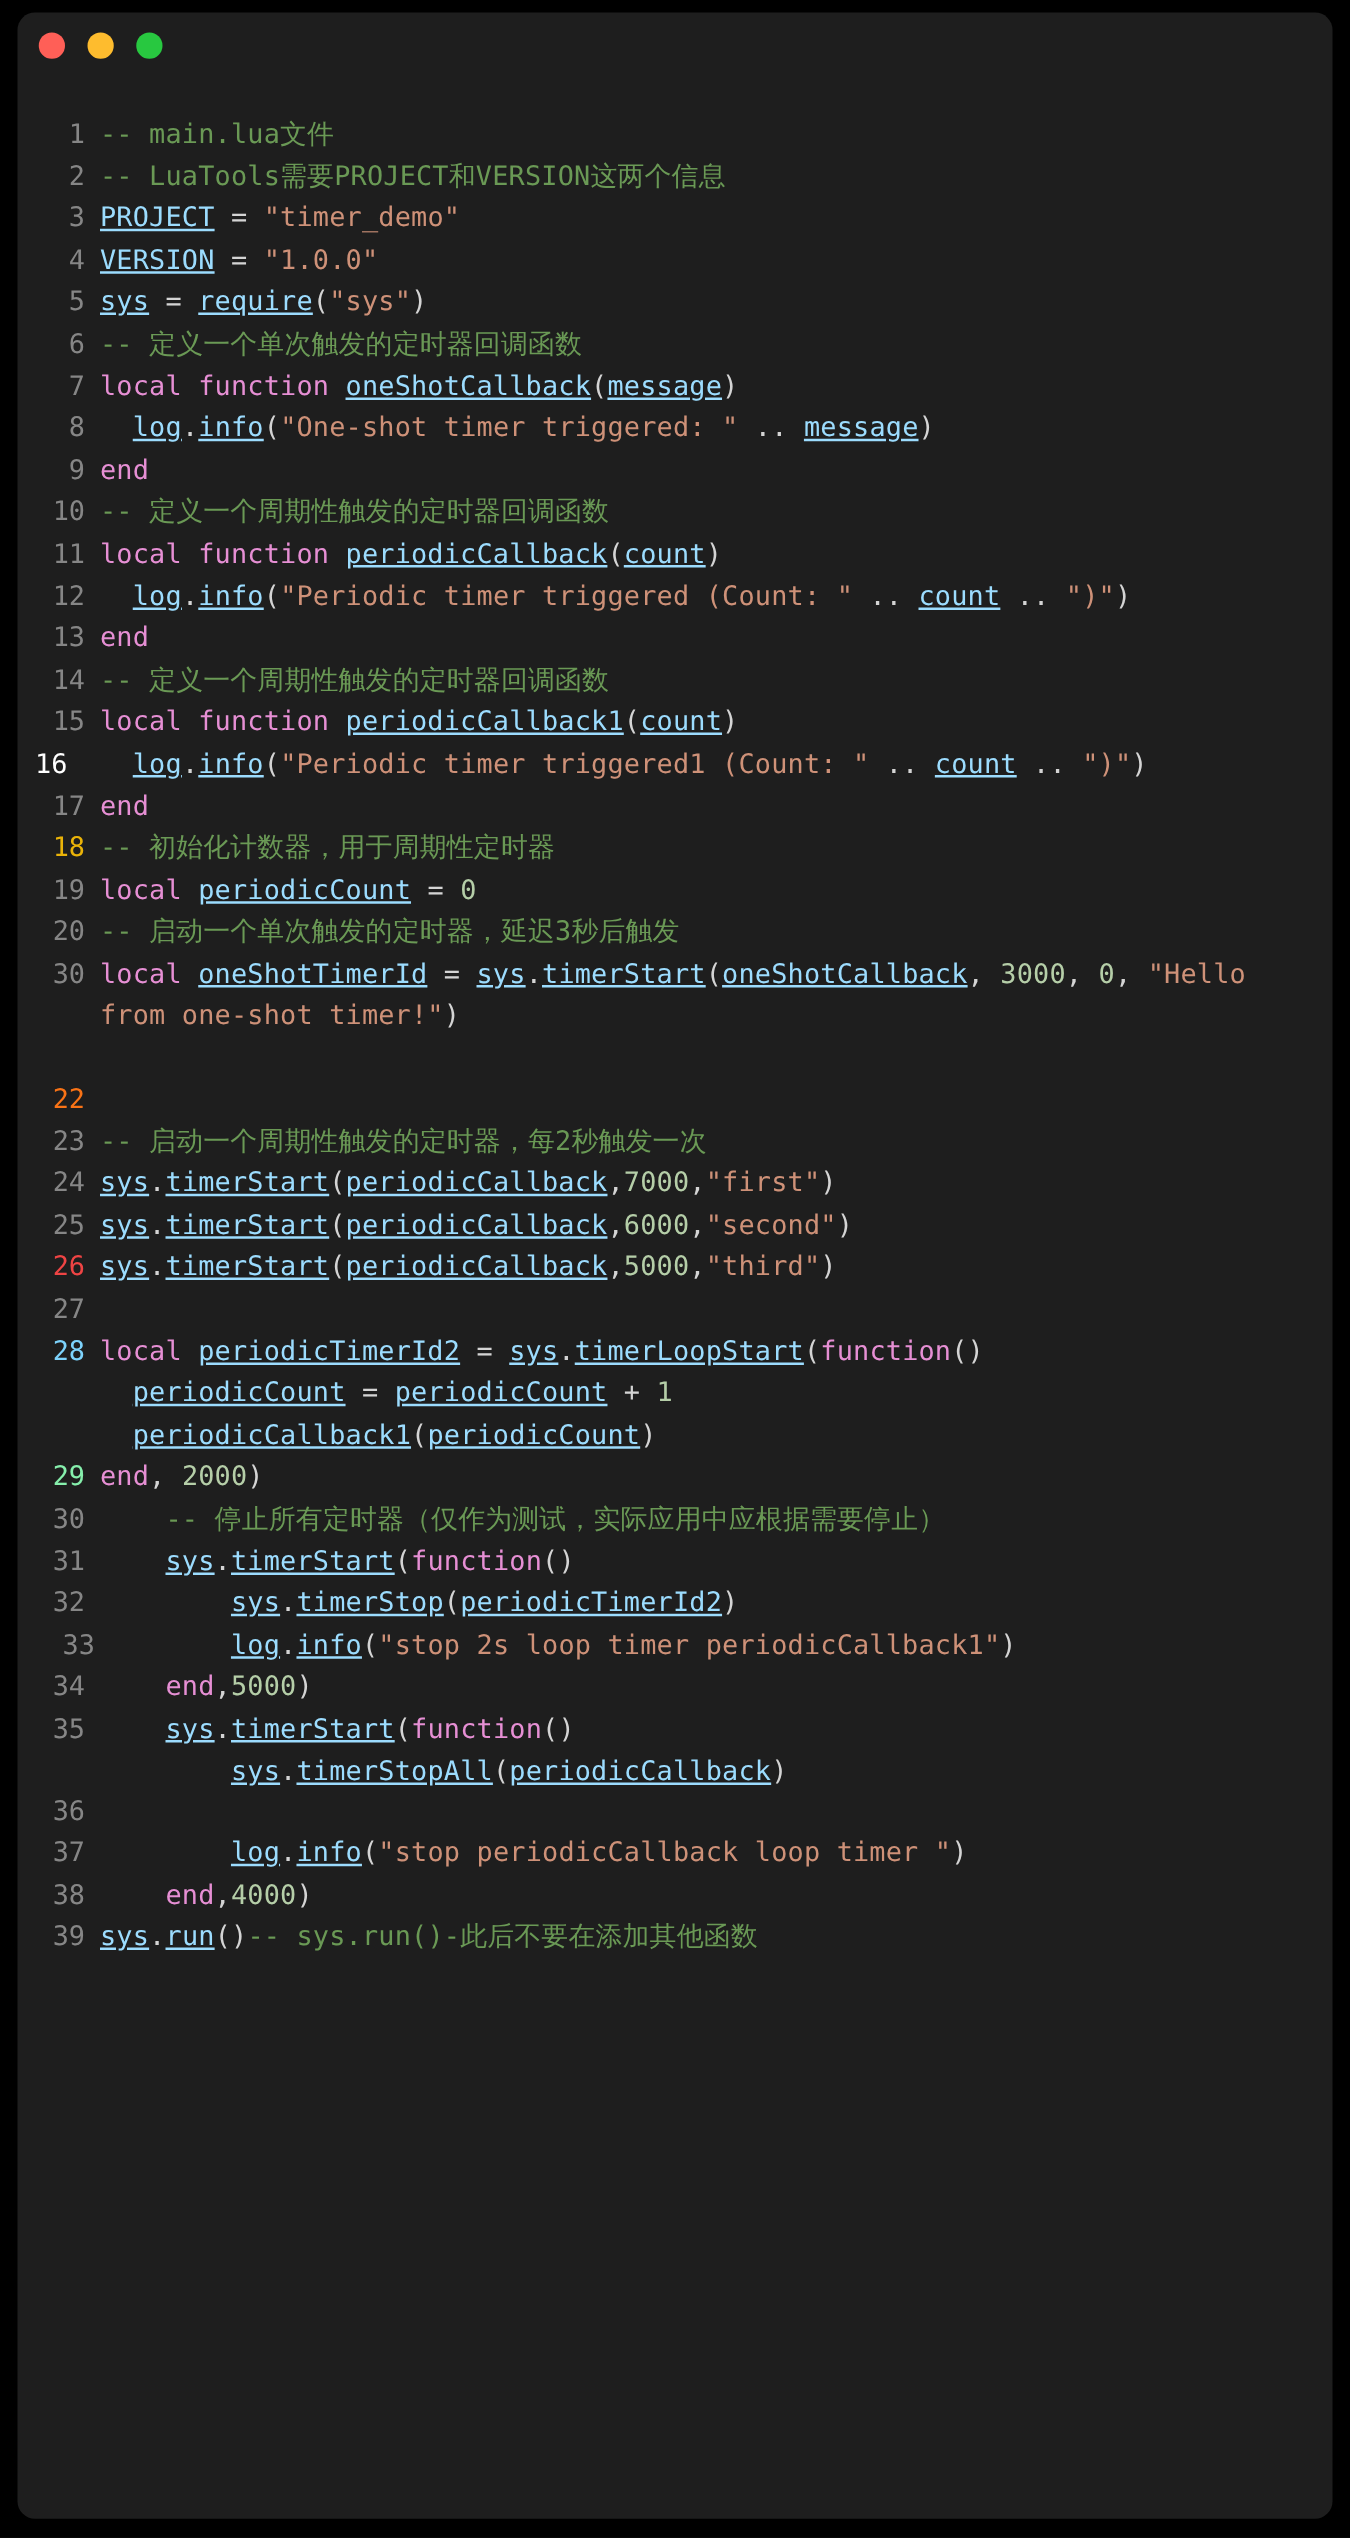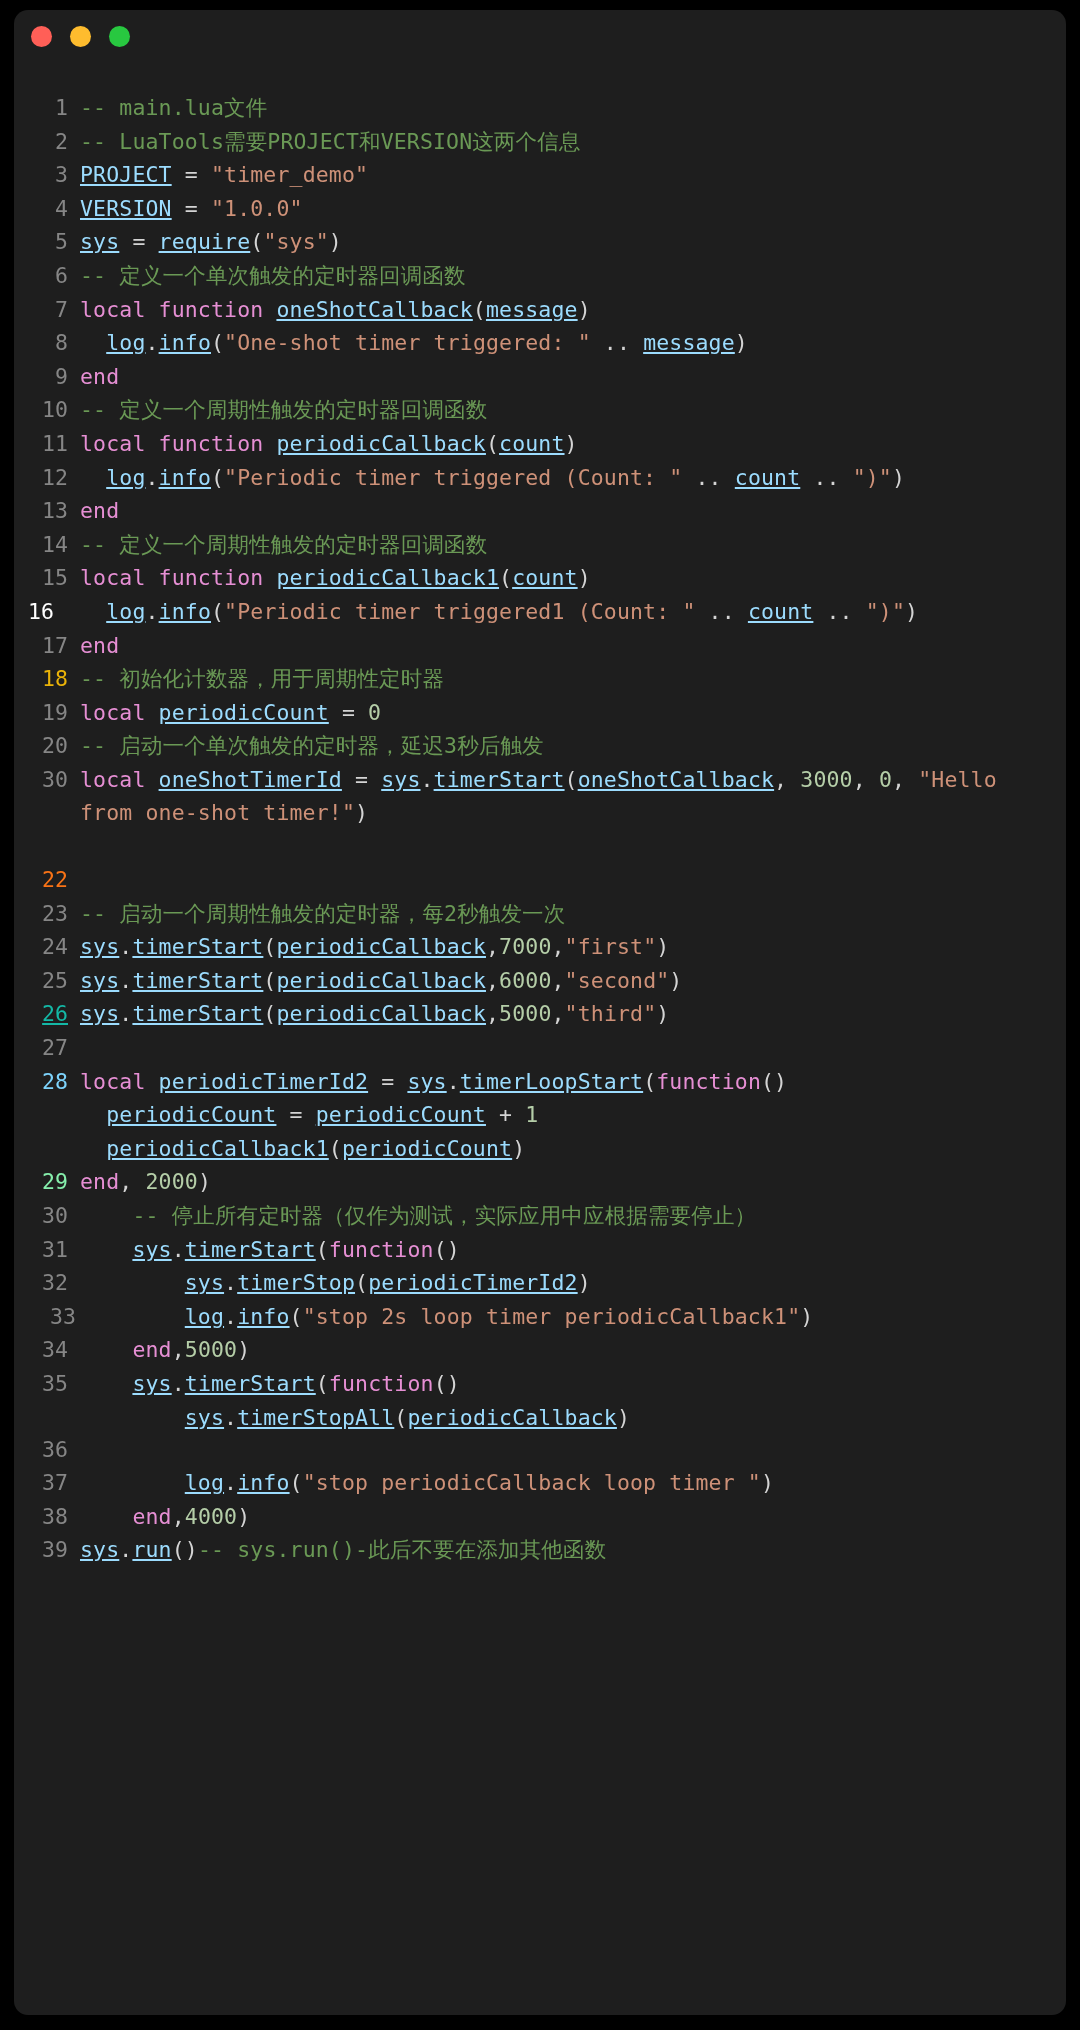--- a/index.html
+++ b/index.html
@@ -190,21 +190,21 @@
       </div>
       <div class="code-line">
         <div class="gutter" style="color: rgb(134, 134, 134);">24</div>
         <div class="code-content"><span class="tok-ident">sys</span><span class="tok-plain">.</span><span class="tok-ident">timerStart</span><span class="tok-plain">(</span><span class="tok-ident">periodicCallback</span><span class="tok-plain">,</span><span class="tok-number">7000</span><span class="tok-plain">,</span><span class="tok-string">"first"</span><span class="tok-plain">)</span></div>
       </div>
       <div class="code-line">
         <div class="gutter" style="color: rgb(134, 134, 134);">25</div>
         <div class="code-content"><span class="tok-ident">sys</span><span class="tok-plain">.</span><span class="tok-ident">timerStart</span><span class="tok-plain">(</span><span class="tok-ident">periodicCallback</span><span class="tok-plain">,</span><span class="tok-number">6000</span><span class="tok-plain">,</span><span class="tok-string">"second"</span><span class="tok-plain">)</span></div>
       </div>
       <div class="code-line">
-        <div class="gutter" style="color: #14b8a6; text-decoration: underline;">26</div>
+        <div class="gutter" style="color: #ef4444;">26</div>
         <div class="code-content"><span class="tok-ident">sys</span><span class="tok-plain">.</span><span class="tok-ident">timerStart</span><span class="tok-plain">(</span><span class="tok-ident">periodicCallback</span><span class="tok-plain">,</span><span class="tok-number">5000</span><span class="tok-plain">,</span><span class="tok-string">"third"</span><span class="tok-plain">)</span></div>
       </div>
       <div class="code-line">
         <div class="gutter" style="color: rgb(134, 134, 134);">27</div>
         <div class="code-content">&nbsp;</div>
       </div>
       <div class="code-line">
         <div class="gutter" style="color: #7dd3fc;">28</div>
         <div class="code-content"><span class="tok-keyword">local </span><span class="tok-ident">periodicTimerId2</span><span class="tok-plain"> = </span><span class="tok-ident">sys</span><span class="tok-plain">.</span><span class="tok-ident">timerLoopStart</span><span class="tok-plain">(</span><span class="tok-keyword">function</span><span class="tok-plain">()
   </span><span class="tok-ident">periodicCount</span><span class="tok-plain"> = </span><span class="tok-ident">periodicCount</span><span class="tok-plain"> + </span><span class="tok-number">1</span><span class="tok-plain">

